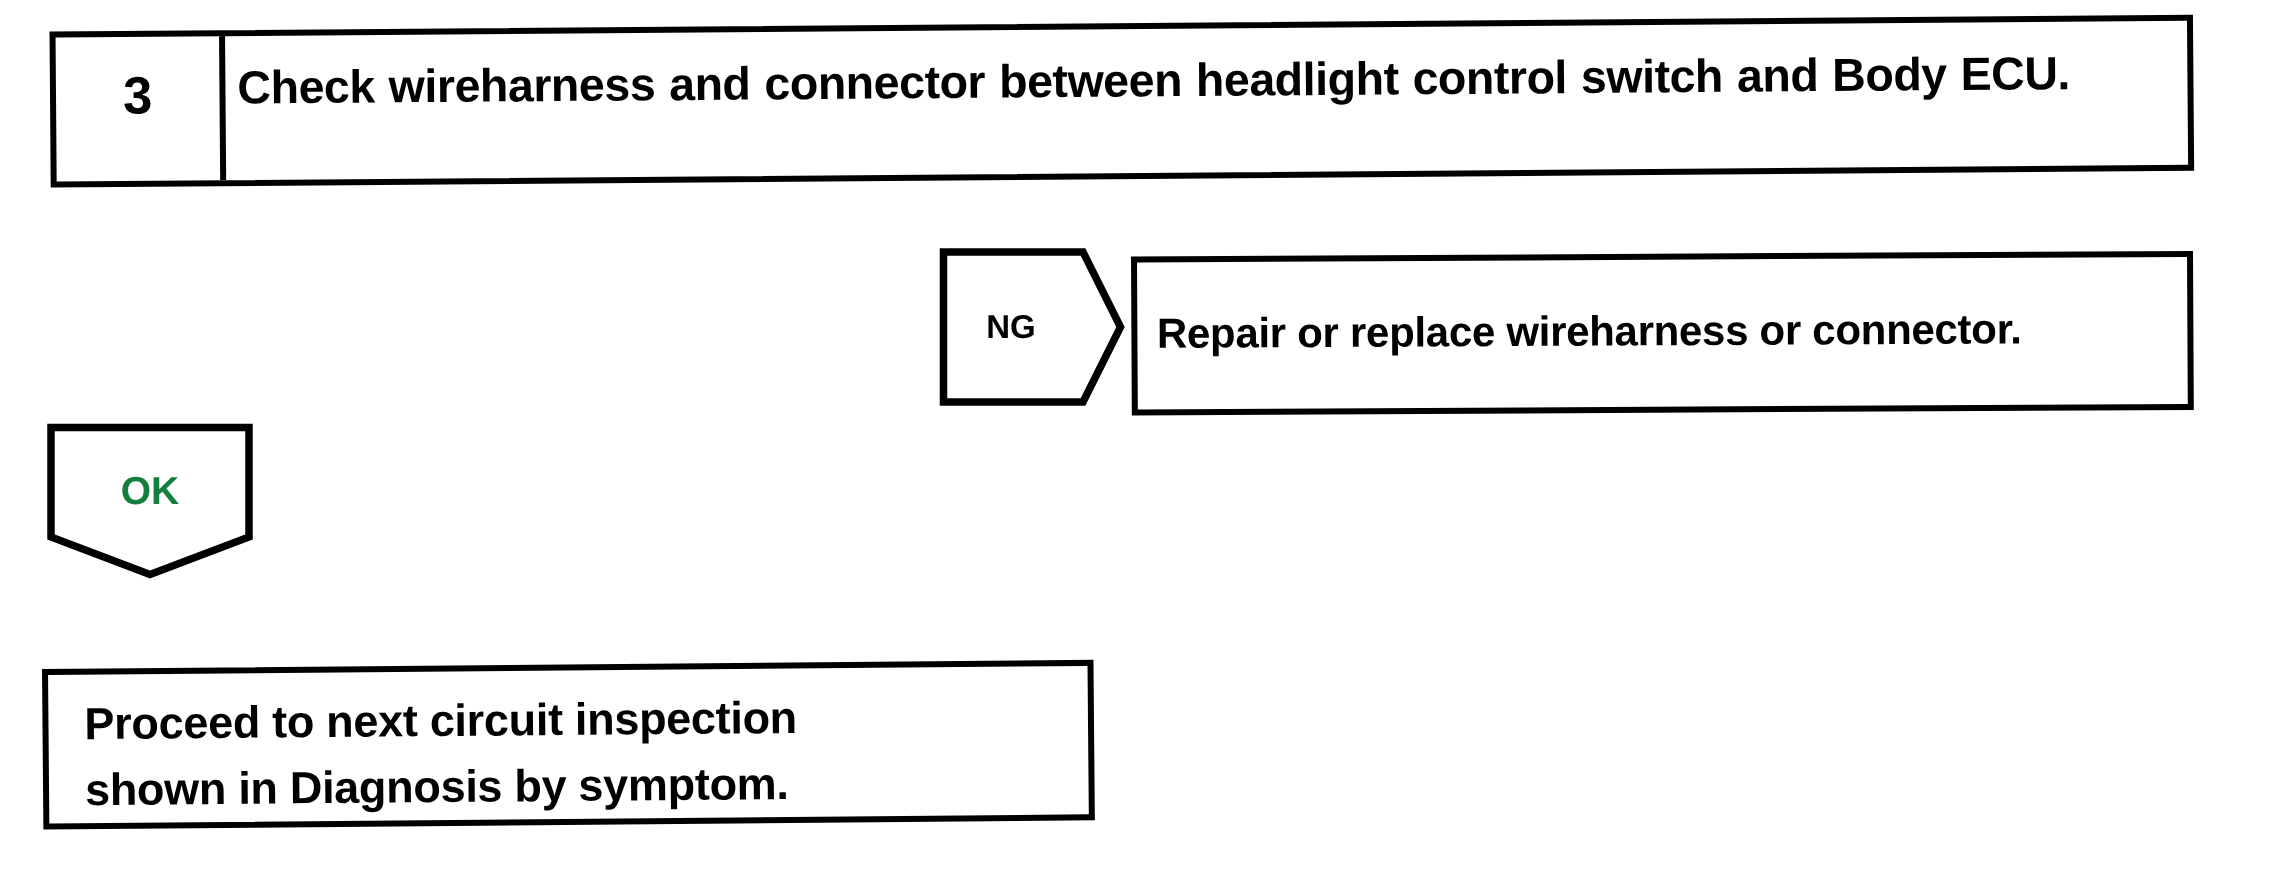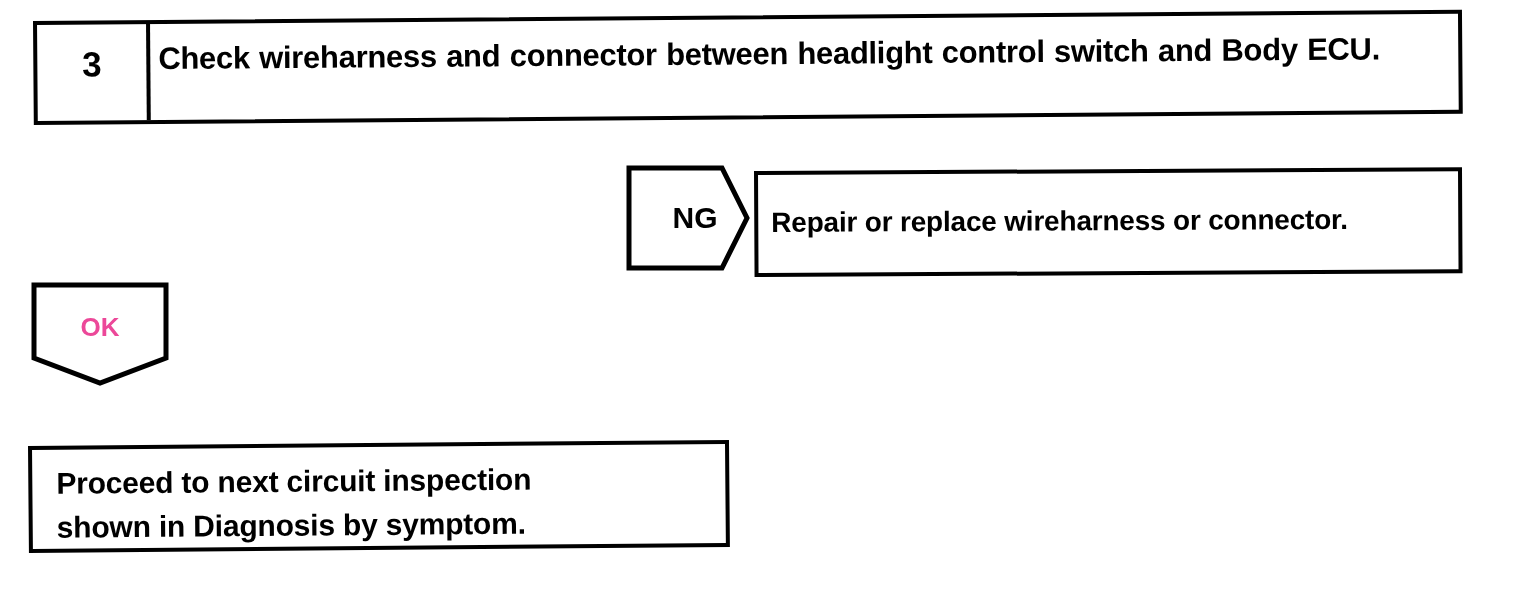--- a/index.html
+++ b/index.html
@@ -78,25 +78,24 @@
   .ng-arrow svg { display: block; }
   .ng-label {
     position: absolute;
     left: 0;
     top: 0;
     width: 96px;
     height: 106px;
     display: flex;
     align-items: center;
     justify-content: center;
-    font-size: 30px;
+    font-size: 22px;
     font-weight: bold;
     color: #000000;
     letter-spacing: 0px;
-    padding-left: 21px;
   }
 
   
   .repair-box {
     position: absolute;
     left: 754px;
     top: 171px;
     width: 708px;
     height: 106px;
     box-sizing: border-box;
@@ -129,21 +128,21 @@
     position: absolute;
     left: 0;
     top: 0;
     width: 138px;
     height: 78px;
     display: flex;
     align-items: center;
     justify-content: center;
     font-size: 26px;
     font-weight: bold;
-    color: #ec4899;
+    color: #15803d;
     padding-top: 12px;
     box-sizing: border-box;
   }
 
   
   .proceed-box {
     position: absolute;
     left: 28px;
     top: 446px;
     width: 701px;

